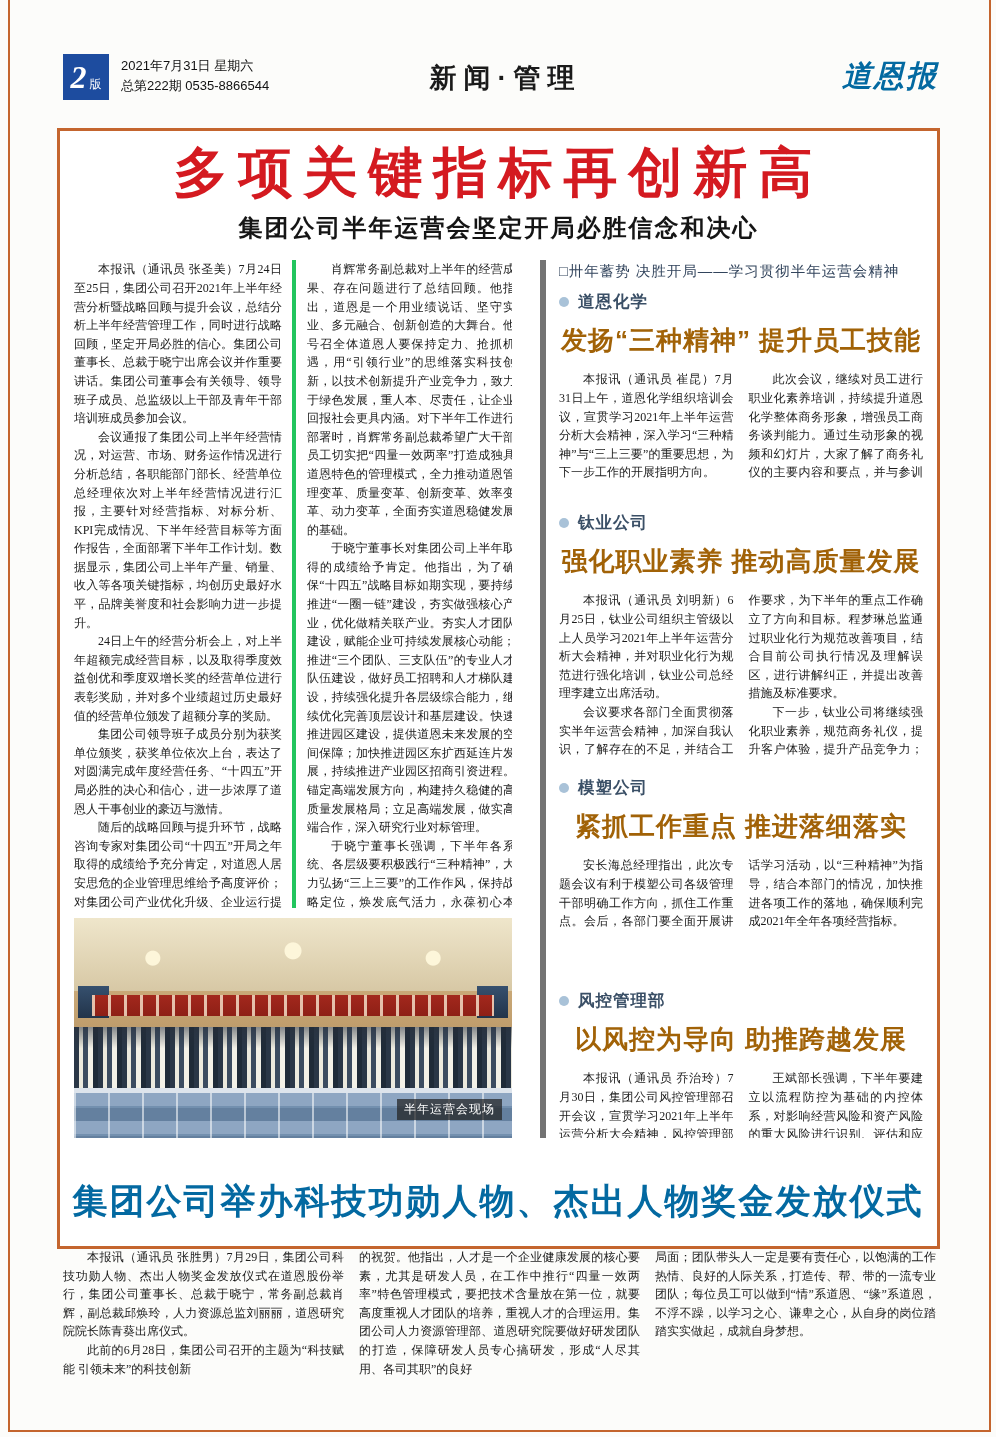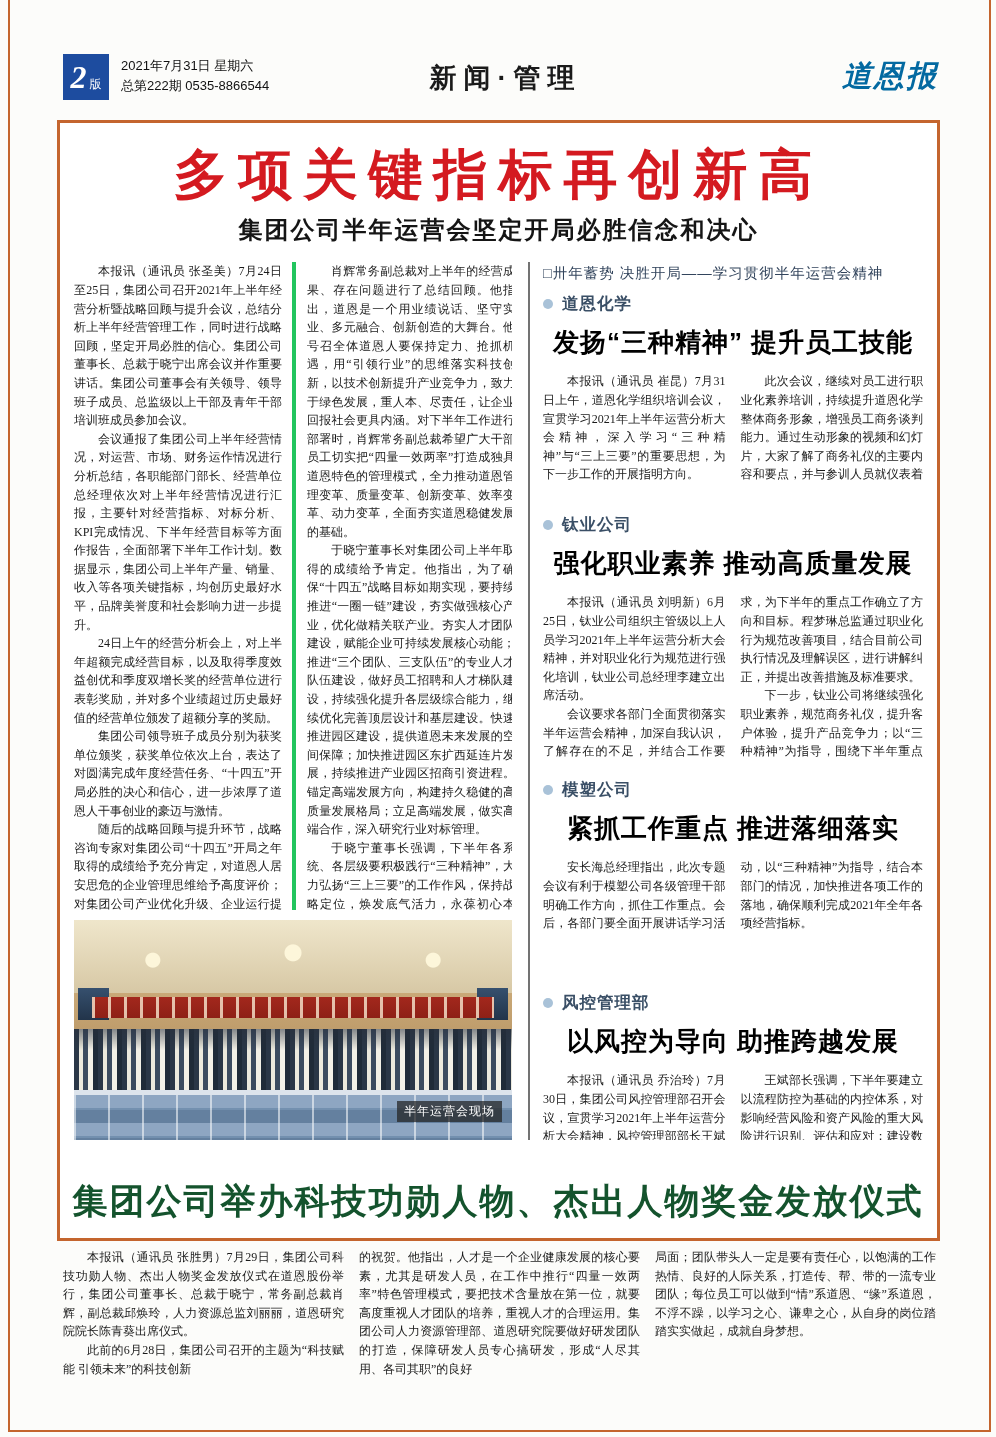--- a/index.html
+++ b/index.html
@@ -13,22 +13,22 @@
             display:flex;align-items:center;justify-content:center;}
   .ed-num{font-size:32px;font-weight:bold;font-style:italic;line-height:1;}
   .ed-lab{font-size:12px;margin-left:3px;margin-top:14px;}
   .hdr-dates{position:absolute;left:64px;top:4px;font-family:"Liberation Sans","DejaVu Sans",sans-serif;
              font-size:13px;line-height:20px;color:#111;}
   .sec-title{position:absolute;left:14px;right:0;top:8px;text-align:center;font-size:27px;font-weight:bold;
              letter-spacing:7px;font-family:"Liberation Sans","DejaVu Sans",sans-serif;}
   .masthead{position:absolute;right:2px;top:4px;font-size:30px;font-weight:bold;font-style:italic;
             color:#0369a1;letter-spacing:2px;}
   
-  .main-box{position:absolute;left:57px;top:120px;width:883px;height:1121px;box-sizing:border-box;
-            border:3px solid #c4652e;padding:10px 14px;background:#fff;}
+  .main-box{position:absolute;left:57px;top:128px;width:883px;height:1121px;box-sizing:border-box;
+            border:3px solid #c4652e;padding:0 14px;background:#fff;}
   .m-headline{margin-top:12px;text-align:center;font-family:"Liberation Sans","DejaVu Sans",sans-serif;
               font-weight:bold;font-size:54px;letter-spacing:11px;color:#d41a20;line-height:1.1;}
   .m-subhead{margin-top:10px;text-align:center;font-weight:bold;font-size:24px;letter-spacing:2px;color:#151515;}
   .m-body{display:flex;margin-top:16px;height:878px;overflow:hidden;}
   .left-block{width:438px;flex:none;}
   .left-cols{display:flex;height:648px;overflow:hidden;}
   .tcol{width:208px;flex:none;text-align:justify;}
   .tcol + .tcol{border-left:4px solid #22c55e;margin-left:10px;padding-left:11px;}
   .tcol p, .sbody p, .bcol p{margin:0;font-size:12px;line-height:18.6px;text-indent:2em;}
   p.noind{text-indent:0;}
@@ -51,35 +51,35 @@
         linear-gradient(rgba(40,48,60,.55), rgba(0,0,0,0) 35%),
         repeating-linear-gradient(90deg, #2a3747 0 5px, #eceade 5px 9px, #3c4c60 9px 14px, #f3f1e7 14px 19px, #1f2b38 19px 24px);}
   .ph-tables{position:absolute;left:0;top:75%;right:0;height:25%;
       background:
         repeating-linear-gradient(90deg, rgba(255,255,255,.55) 0 2px, rgba(0,0,0,0) 2px 34px),
         repeating-linear-gradient(180deg, #8ea6c2 0 13px, #7390af 13px 15px, #64809f 15px 28px);
       border-top:5px solid #dde4ec;}
   .ph-caption{position:absolute;right:10px;bottom:24px;background:rgba(35,35,35,.72);color:#fff;
       font-size:12px;padding:2px 7px;letter-spacing:1px;font-family:"Liberation Sans","DejaVu Sans",sans-serif;}
   
-  .right-block{flex:1;border-left:2px solid #737373;margin-left:16px;padding-left:13px;overflow:hidden;}
+  .right-block{flex:1;border-left:6px solid #737373;margin-left:28px;padding-left:13px;overflow:hidden;}
   .series-hdr{font-size:14.5px;color:#32445c;letter-spacing:1px;margin:2px 0 10px 0;
       font-family:"Liberation Sans","DejaVu Sans",sans-serif;}
   .unit-row{display:flex;align-items:center;margin-top:16px;}
   .bullet{width:10px;height:10px;border-radius:50%;background:#a9c2d8;margin-right:9px;flex:none;}
   .unit{font-size:16.5px;font-weight:bold;color:#3a4f66;letter-spacing:1px;
       font-family:"Liberation Sans","DejaVu Sans",sans-serif;}
   .s-headline{text-align:center;font-family:"Liberation Sans","DejaVu Sans",sans-serif;font-weight:bold;
-      font-size:26px;letter-spacing:1px;color:#000000;margin:10px 0 12px 0;}
+      font-size:26px;letter-spacing:1px;color:#a16207;margin:10px 0 12px 0;}
   .sbody{column-count:2;column-gap:15px;text-align:justify;overflow:hidden;}
   .h-a1{height:126px;} .h-a2{height:170px;} .h-a3{height:118px;} .h-a4{height:126px;}
   
   .b-headline{position:absolute;left:60px;top:1178px;width:876px;text-align:center;
       font-family:Liberation Mono, monospace;font-weight:bold;font-size:35px;
-      letter-spacing:2px;color:#14532d;}
+      letter-spacing:2px;color:#0369a1;}
   .b-cols{position:absolute;left:63px;top:1248px;width:873px;height:176px;display:flex;overflow:hidden;}
   .bcol{flex:1;text-align:justify;}
   .bcol + .bcol{margin-left:15px;}
 </style>
 </head>
 <body>
 
 <div class="page">
   <div class="page-frame"></div>
 

